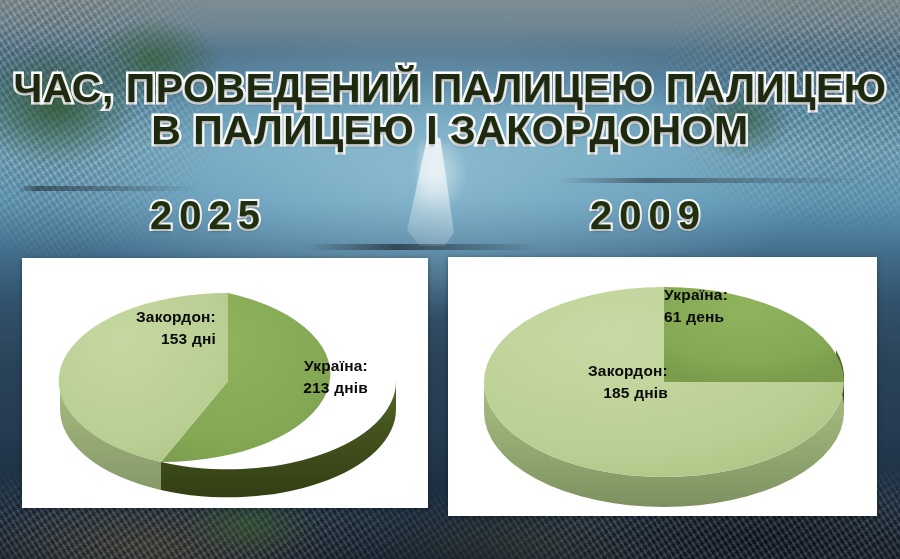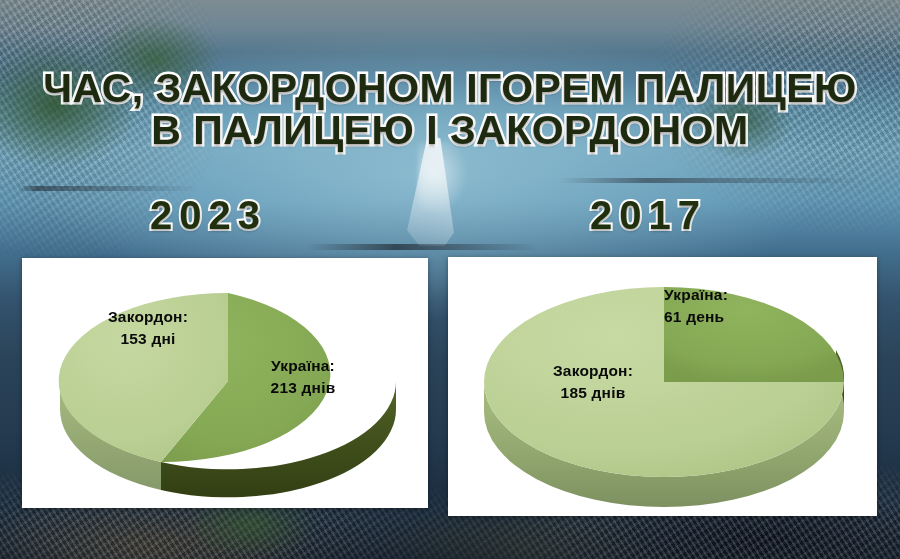--- a/index.html
+++ b/index.html
@@ -142,21 +142,21 @@
   #pie-2017 { left: 470px; top: 270px; width: 388px; height: 228px; }
   .pie-wrap svg { display: block; width: 100%; height: 100%; overflow: visible; }
 
   
   .slice-label {
     position: absolute;
     font-weight: 700;
     font-size: 15.5px;
     line-height: 1.45;
     color: #0a0a0a;
-    text-align: center;
+    text-align: right;
     white-space: pre-line;
     letter-spacing: .2px;
     user-select: none;
   }
   #label-2016-abroad  { left: 80px;  top: 306px; width: 136px; }
   #label-2016-ukraine { left: 238px; top: 355px; width: 130px; }
   #label-2017-ukraine { left: 664px; top: 284px; width: 140px; text-align: left; }
   #label-2017-abroad  { left: 518px; top: 360px; width: 150px; }
 </style>
 </head>
@@ -165,26 +165,26 @@
 <div id="stage">
 
   <div class="bg-photo"></div>
   <div class="bg-city"></div>
   <div class="bg-green"></div>
   <div class="bg-pier"></div>
   <div class="bg-jet2"></div>
   <div class="bg-jet"></div>
 
   <div class="headline">
-    <span>ЧАС, ЗАКОРДОНОМ ІГОРЕМ ПАЛИЦЕЮ</span>
+    <span>ЧАС, ПРОВЕДЕНИЙ ПАЛИЦЕЮ ПАЛИЦЕЮ</span>
     <span class="ln2">В ПАЛИЦЕЮ І ЗАКОРДОНОМ</span>
   </div>
 
-  <div class="year" id="year-2016">2023</div>
-  <div class="year" id="year-2017">2017</div>
+  <div class="year" id="year-2016">2025</div>
+  <div class="year" id="year-2017">2009</div>
 
   <div class="panel" id="panel-2016"></div>
 
   <div class="pie-wrap" id="pie-2016">
     <svg viewBox="0 0 364 210" preserveAspectRatio="none" aria-hidden="true">
       <defs>
         <linearGradient id="g16darkSide" x1="0" y1="0" x2="0" y2="1">
           <stop offset="0%" stop-color="#56682a"></stop>
           <stop offset="38%" stop-color="#45541f"></stop>
           <stop offset="100%" stop-color="#333f13"></stop>

